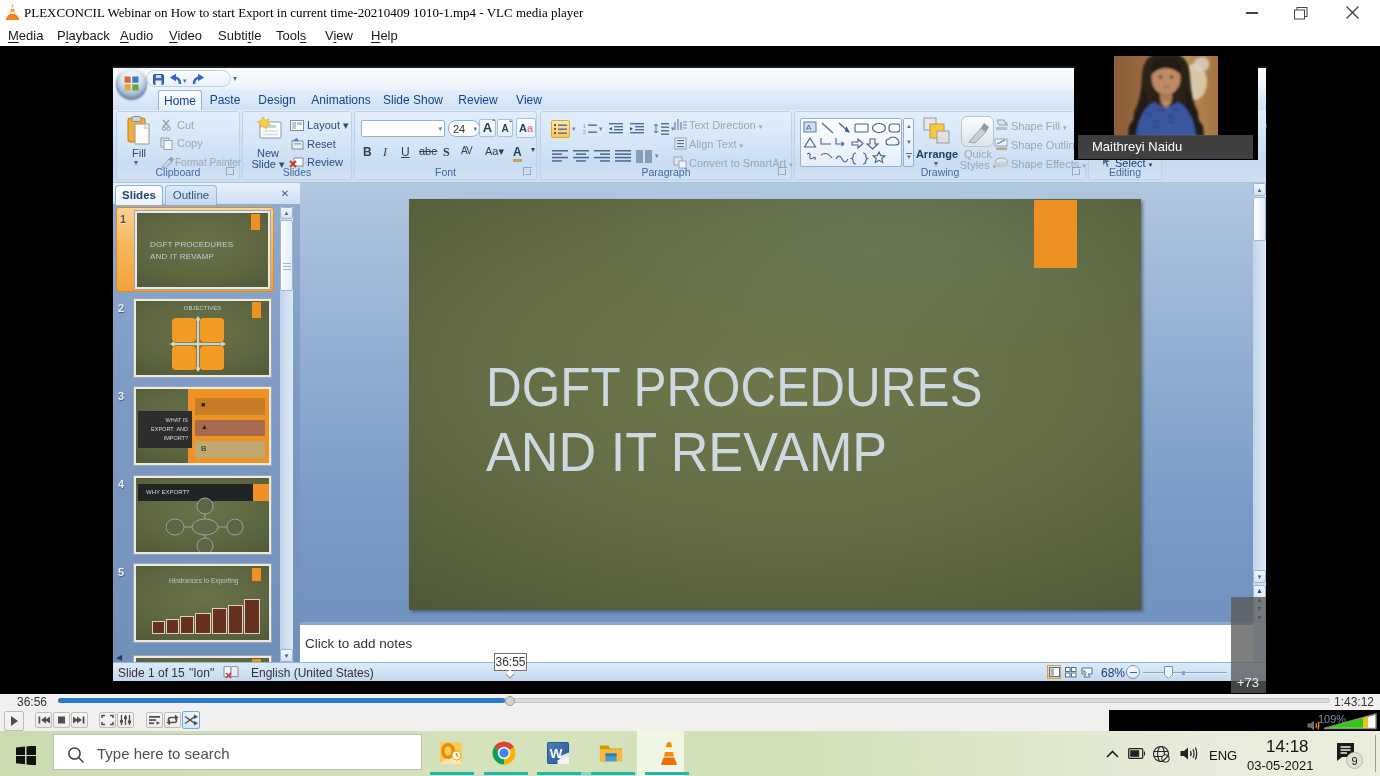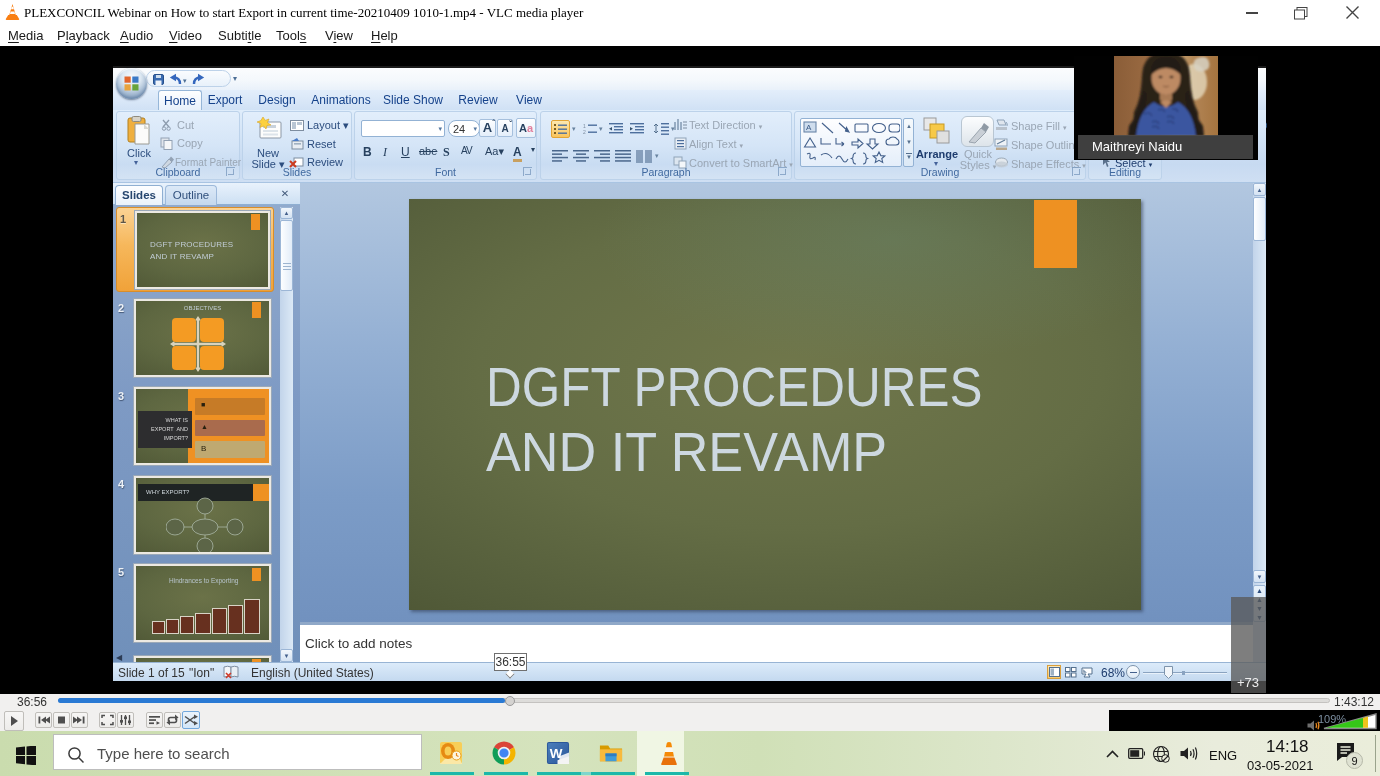--- a/index.html
+++ b/index.html
@@ -166,37 +166,37 @@
         background:radial-gradient(circle at 50% 30%, #f6fafd 0%, #dde8f2 35%, #a8bdd4 62%, #7590b2 100%);
         box-shadow:0 1px 2px rgba(50,70,100,.65), inset 0 -2px 3px rgba(100,130,165,.8), inset 0 1px 1px #fff"></div>
       <svg class="abs" style="left:11px;top:10px" width="15" height="15" viewBox="0 0 15 15">
         <rect x="0.5" y="0.5" width="6.2" height="6.2" fill="#e2662c"></rect>
         <rect x="8.3" y="0.5" width="6.2" height="6.2" fill="#3a79c6"></rect>
         <rect x="0.5" y="8.3" width="6.2" height="6.2" fill="#e8a33d"></rect>
         <rect x="8.3" y="8.3" width="6.2" height="6.2" fill="#67a43b"></rect>
       </svg>
 
       <div class="tab" id="tab-home" style="left:45px;width:44px">Home</div>
-      <div class="tab" style="left:92px;width:40px">Export</div>
+      <div class="tab" style="left:92px;width:40px">Paste</div>
       <div class="tab" style="left:143px;width:42px">Design</div>
       <div class="tab" style="left:195px;width:66px">Animations</div>
       <div class="tab" style="left:268px;width:64px">Slide Show</div>
       <div class="tab" style="left:339px;width:52px">Review</div>
       <div class="tab" style="left:398px;width:36px">View</div>
       <div class="abs" style="left:1141px;top:53px;width:13px;height:13px;border-radius:50%;background:radial-gradient(circle at 40% 35%,#7fb2e8,#2f6cb3);border:1px solid #2a5a94;color:#fff;font-size:9px;text-align:center;line-height:13px">?</div>
       <div id="ribbon" class="abs">
 
         <div class="group" style="left:3px;width:124px">
           <svg class="abs" style="left:10px;top:4px" width="25" height="31" viewBox="0 0 25 31">
             <rect x="1" y="2" width="17" height="24" rx="2" fill="#efaf3e" stroke="#b3801f"></rect>
             <rect x="5" y="0.5" width="9" height="5" rx="1.5" fill="#d7d3c8" stroke="#8e8a7e"></rect>
             <path d="M8 8 h14 v20 h-14 z" fill="#fbfbfa" stroke="#9a9a93"></path>
             <path d="M17 8 l5 5 h-5 z" fill="#d8d8d2"></path>
           </svg>
-          <div class="rlbl" style="left:0;top:35px;width:44px;text-align:center">Click</div>
+          <div class="rlbl" style="left:0;top:35px;width:44px;text-align:center">Fill</div>
           <div class="abs" style="left:17px;top:46px;font-size:8px;color:#44629a">▾</div>
           <svg class="abs" style="left:44px;top:7px" width="13" height="12" viewBox="0 0 13 12">
             <path d="M2 1 L8 8 M8 1 L2 8" stroke="#8d9cad" stroke-width="1.3"></path>
             <circle cx="3" cy="9.6" r="1.7" fill="none" stroke="#8d9cad"></circle>
             <circle cx="7.6" cy="9.6" r="1.7" fill="none" stroke="#8d9cad"></circle>
           </svg>
           <div class="rgray" style="left:60px;top:7px">Cut</div>
           <svg class="abs" style="left:43px;top:25px" width="14" height="13" viewBox="0 0 14 13">
             <rect x="1" y="1" width="8" height="9" fill="#dfe5ec" stroke="#93a2b4"></rect>
             <rect x="4" y="3.5" width="8" height="9" fill="#f4f6f8" stroke="#93a2b4"></rect>

